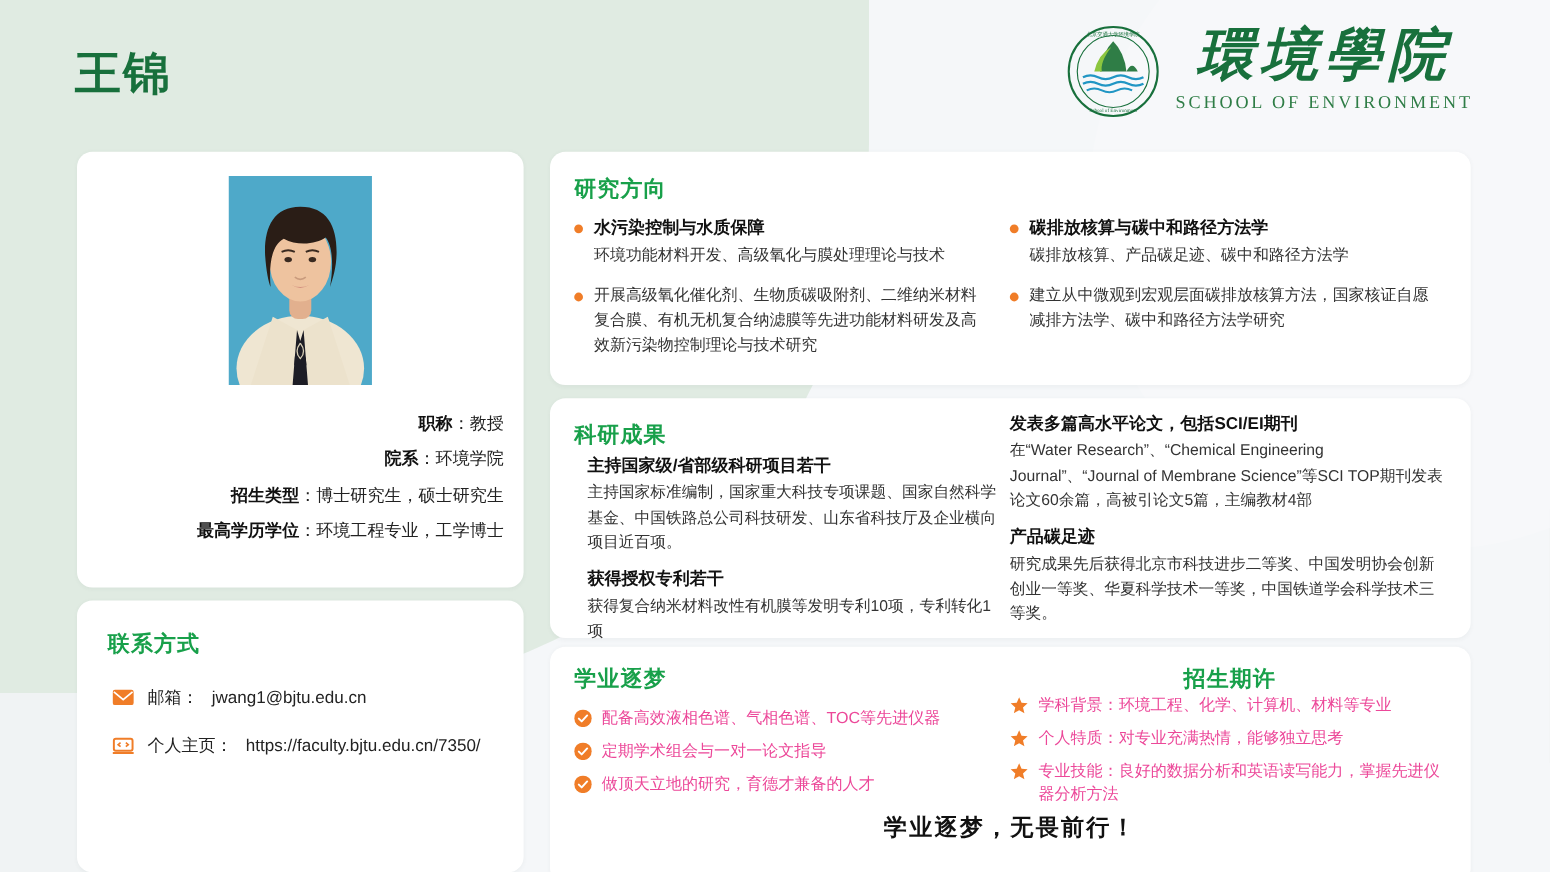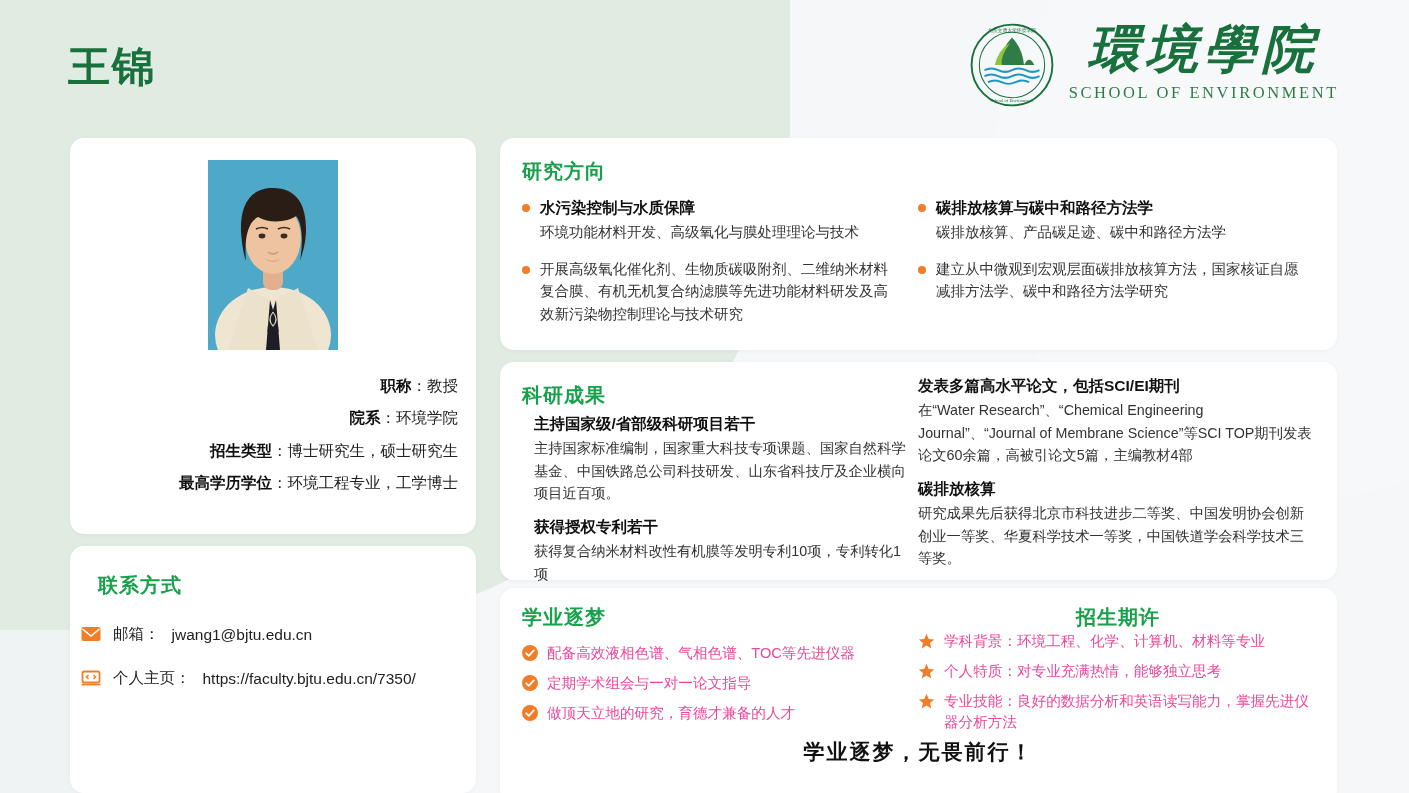--- a/index.html
+++ b/index.html
@@ -74,21 +74,21 @@
   .info-row{
     font-size:15.5px;color:#222;margin-bottom:13px;line-height:1.25;
     white-space:nowrap;
     text-align:right;
   }
   .info-row b{font-weight:bold;color:#111;}
 
   #card-contact{left:70px;top:546px;width:406px;height:247px;}
   .contact-title{position:absolute;left:28px;top:26px;}
   .contact-row{
-    position:absolute;left:11px;display:flex;align-items:center;gap:12px;
+    position:absolute;left:32px;display:flex;align-items:center;gap:12px;
     font-size:15.5px;color:#222;white-space:nowrap;
   }
   #contact-email{top:78px;}
   #contact-home{top:122px;}
   .ic{width:20px;height:18px;flex:0 0 20px;}
 
   
   #card-research{left:500px;top:138px;width:837px;height:212px;}
   #card-achieve{left:500px;top:362px;width:837px;height:218px;}
   #card-bottom{left:500px;top:588px;width:837px;height:215px;}
@@ -264,21 +264,21 @@
   <div class="col-l" style="top:50px;width:378px;left:34px;">
     <div class="ach-h">主持国家级/省部级科研项目若干</div>
     <div class="ach-p">主持国家标准编制，国家重大科技专项课题、国家自然科学基金、中国铁路总公司科技研发、山东省科技厅及企业横向项目近百项。</div>
     <div class="ach-h">获得授权专利若干</div>
     <div class="ach-p">获得复合纳米材料改性有机膜等发明专利10项，专利转化1项</div>
   </div>
 
   <div class="col-r" style="top:12px;width:400px;">
     <div class="ach-h">发表多篇高水平论文，包括SCI/EI期刊</div>
     <div class="ach-p">在“Water Research”、“Chemical Engineering Journal”、“Journal of Membrane Science”等SCI TOP期刊发表论文60余篇，高被引论文5篇，主编教材4部</div>
-    <div class="ach-h">碳排放核算</div>
+    <div class="ach-h">产品碳足迹</div>
     <div class="ach-p">研究成果先后获得北京市科技进步二等奖、中国发明协会创新创业一等奖、华夏科学技术一等奖，中国铁道学会科学技术三等奖。</div>
   </div>
 </div>
 
 <div class="card" id="card-bottom">
 
   <div class="col-l" style="top:16px;width:390px;">
     <div class="sec-title" style="margin-bottom:12px;">学业逐梦</div>
     <div class="li">
       <span class="ic-check">

